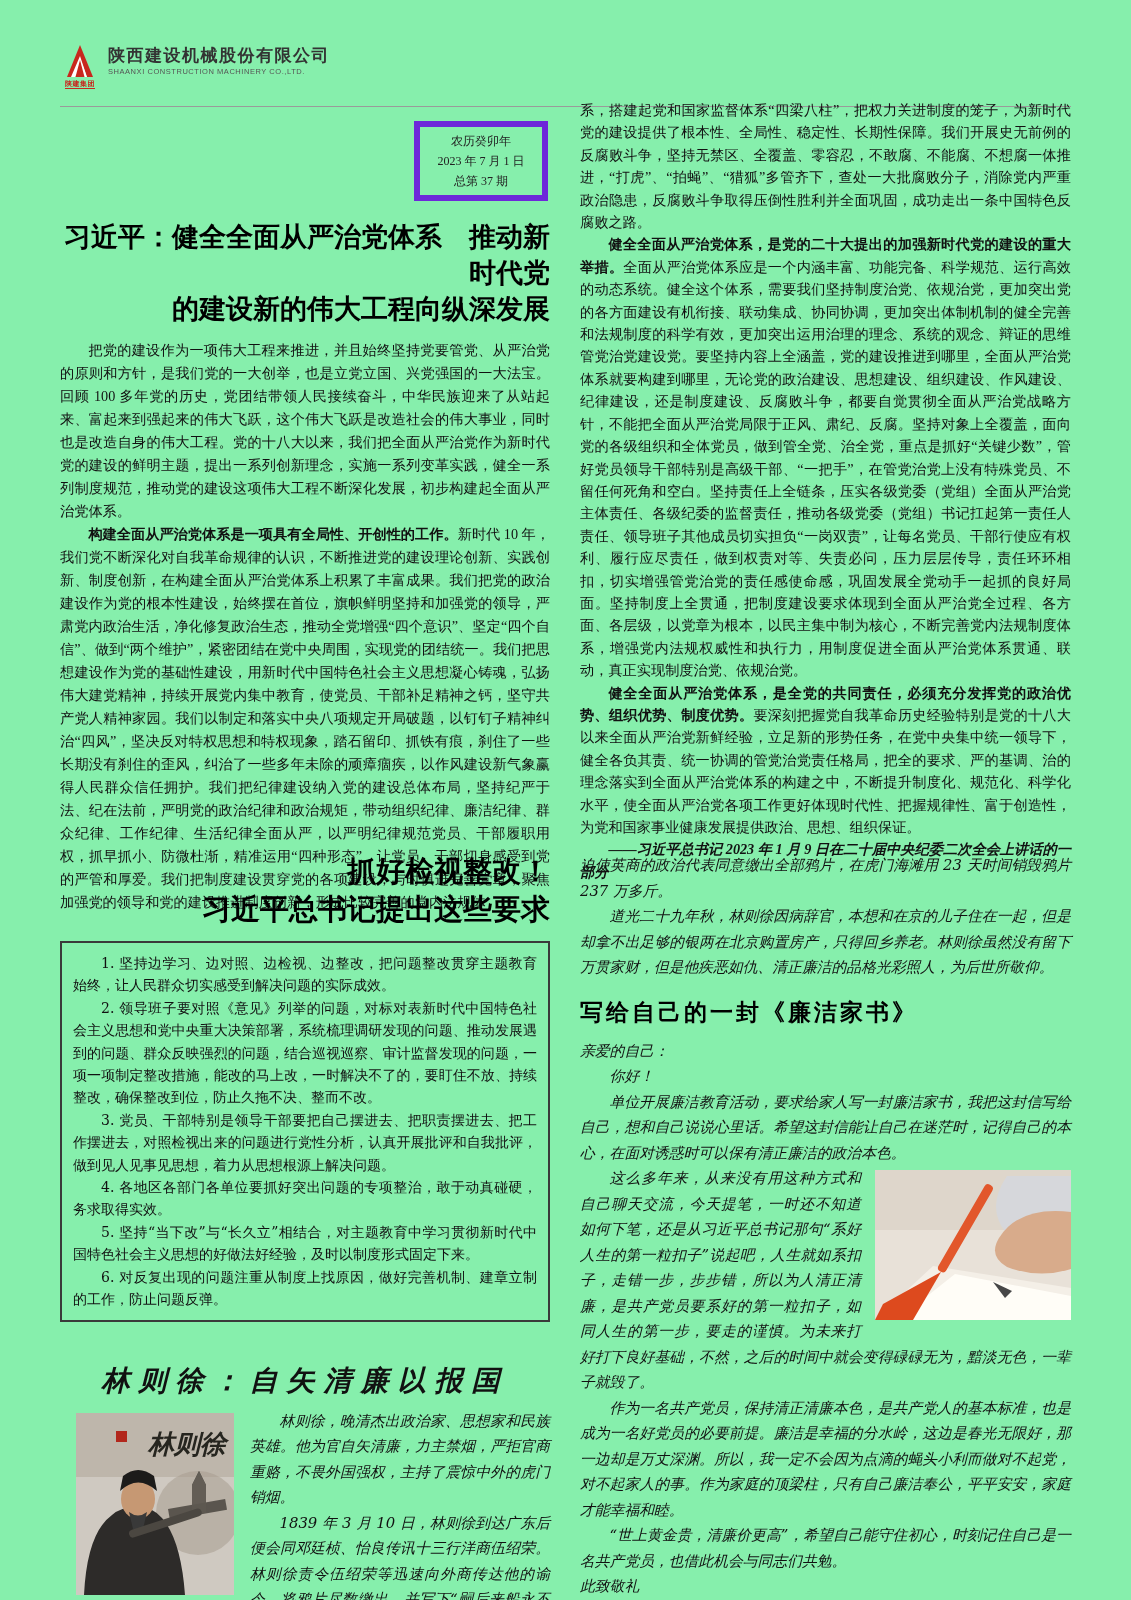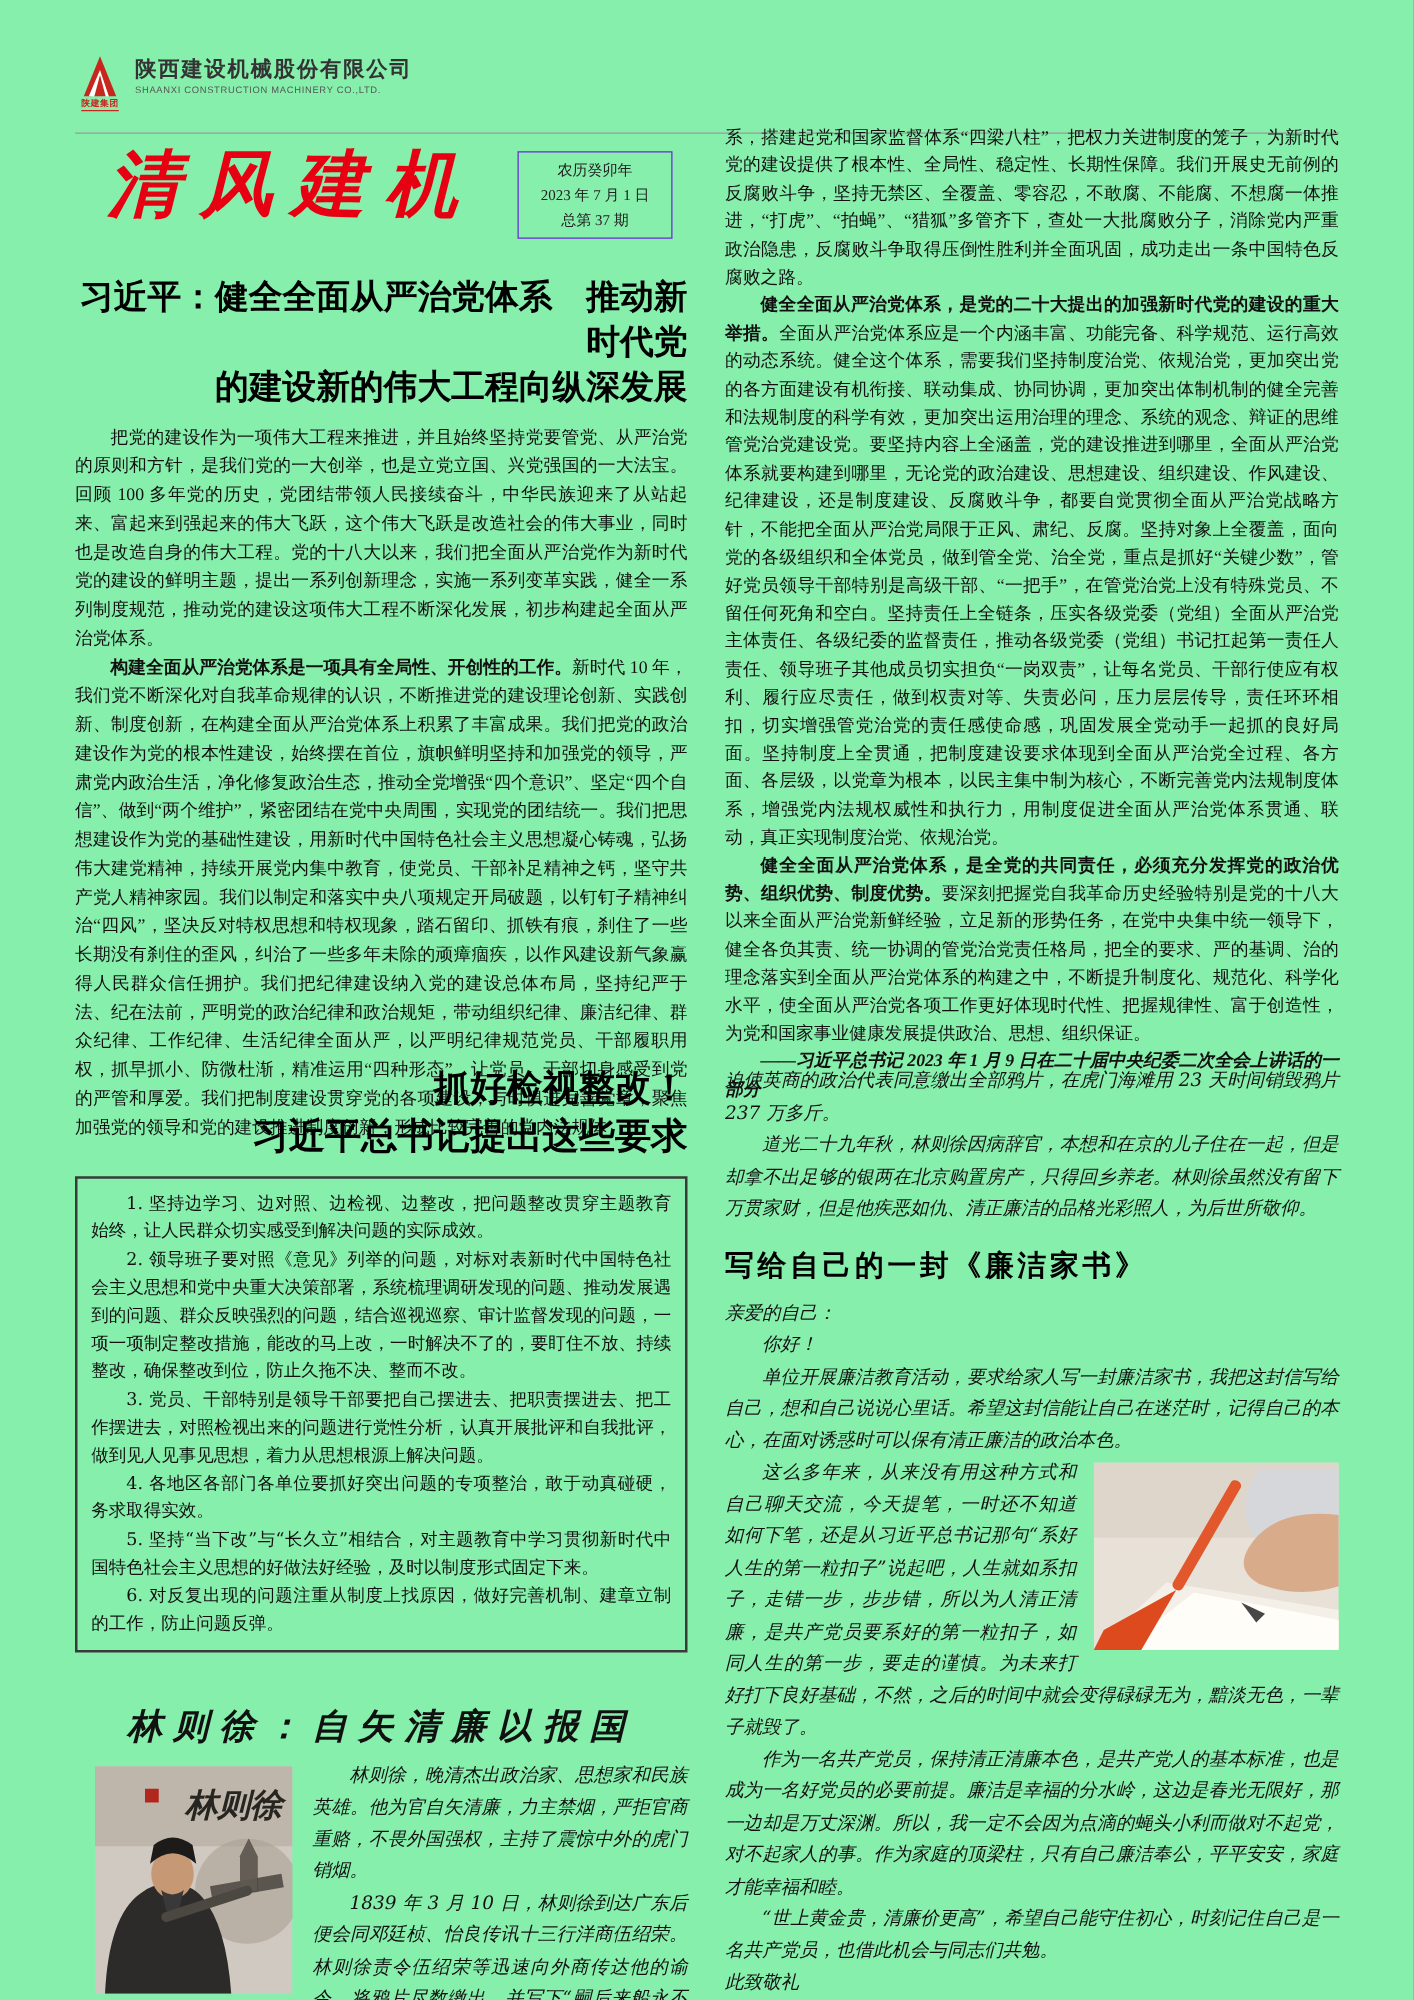--- a/index.html
+++ b/index.html
@@ -18,21 +18,21 @@
   .logo-caption{font-family:"Liberation Sans",sans-serif;font-size:7px;color:#c8271d;font-weight:bold;letter-spacing:.5px;line-height:8px;border-bottom:1px solid #c8271d;}
   .company-names{padding-top:2px;}
   .company-cn{font-family:"Liberation Sans",sans-serif;font-weight:bold;font-size:17px;letter-spacing:1.5px;color:#333;line-height:20px;}
   .company-en{font-family:"Liberation Sans",sans-serif;font-size:7.5px;color:#555;letter-spacing:.55px;line-height:11px;}
   .header-rule{position:absolute;left:60px;top:106px;width:1011px;height:1px;background:#9a9a9a;}
 
   .masthead{position:absolute;left:86px;top:108px;
     font-family:"DejaVu Serif",serif;font-style:italic;font-weight:bold;
     font-size:58px;line-height:78px;color:#e60012;letter-spacing:16px;white-space:nowrap;}
   .issue-box{position:absolute;left:414px;top:121px;width:118px;
-    border:1px solid #6d28d9;text-align:center;
+    border:6px solid #6d28d9;text-align:center;
     font-size:12px;line-height:20px;padding:4px 2px;color:#222;}
 
   
   .col{position:absolute;width:490px;}
   .col p{margin:0;text-indent:2em;text-align:justify;font-size:14.2px;line-height:23px;}
   .col p.no-indent{text-indent:0;}
   .lead{font-weight:bold;}
 
   .col-top-left{left:60px;top:219px;}
   .col-top-right{left:580px;top:99px;width:491px;}
@@ -78,21 +78,20 @@
       </svg>
       <div class="logo-caption">陕建集团</div>
     </div>
     <div class="company-names">
       <div class="company-cn">陕西建设机械股份有限公司</div>
       <div class="company-en">SHAANXI CONSTRUCTION MACHINERY CO.,LTD.</div>
     </div>
   </div>
   <div class="header-rule"></div>
 
-  <div class="masthead">清风建机</div>
 
   <div class="issue-box">
     <div>农历癸卯年</div>
     <div>2023 年 7 月 1 日</div>
     <div>总第 37 期</div>
   </div>
 
   <div class="col col-top-left">
     <div class="article-title">
       <div>习近平：健全全面从严治党体系　推动新时代党</div>

